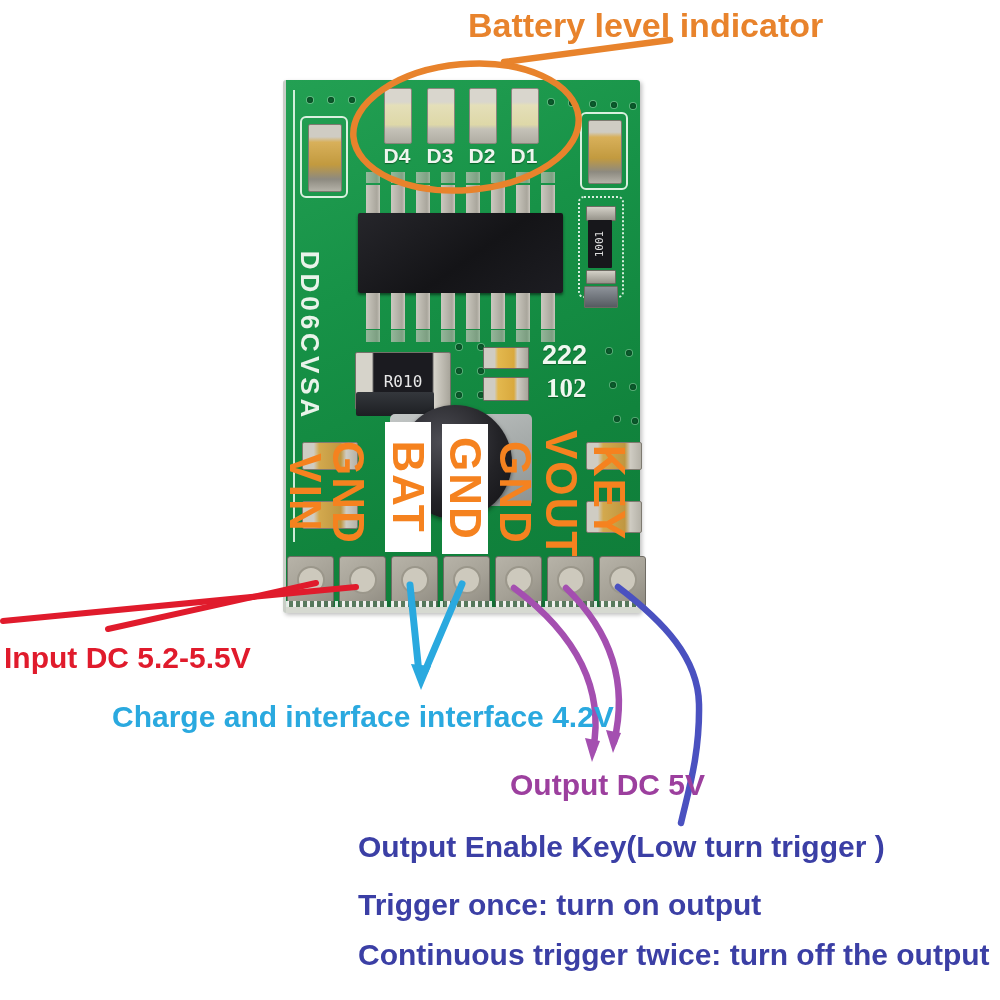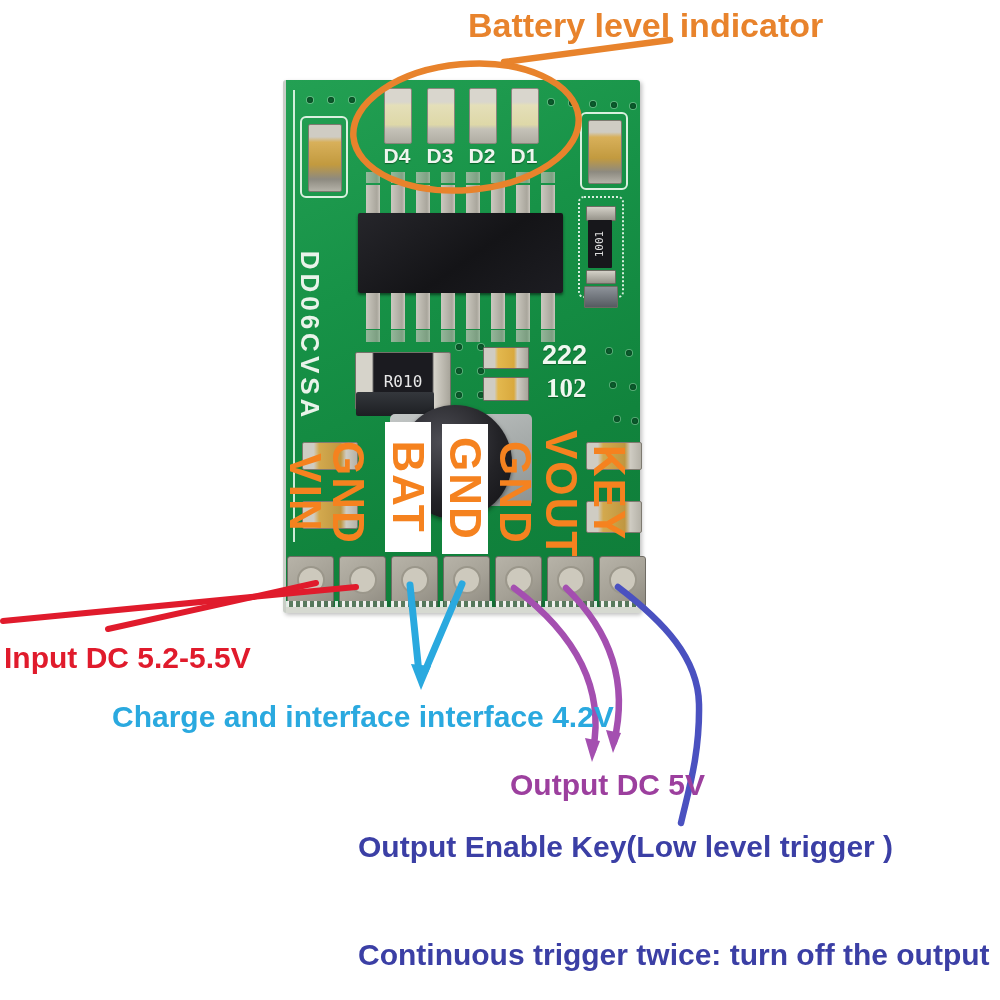--- a/index.html
+++ b/index.html
@@ -221,15 +221,16 @@
     <polygon class="f-purple" points="585,738 600,741 592,762"></polygon>
     <polygon class="f-purple" points="606,730 621,733 613,753"></polygon>
 
     <path class="s-blue" d="M618,587 C664,622 698,658 699,704 C700,755 688,792 681,823"></path>
   </svg>
 
   <div class="ann orange">Battery level indicator</div>
   <div class="ann red">Input DC 5.2-5.5V</div>
   <div class="ann cyan">Charge and interface interface 4.2V</div>
   <div class="ann purple">Output DC 5V</div>
-  <div class="ann blue1">Output Enable Key(Low level trigger )</div>
+  <div class="ann blue1">Output Enable Key(Low turn trigger )</div>
+  <div class="ann blue2">Trigger once: turn on output</div>
   <div class="ann blue3">Continuous trigger twice: turn off the output</div>
 </div>
 
 </body></html>

